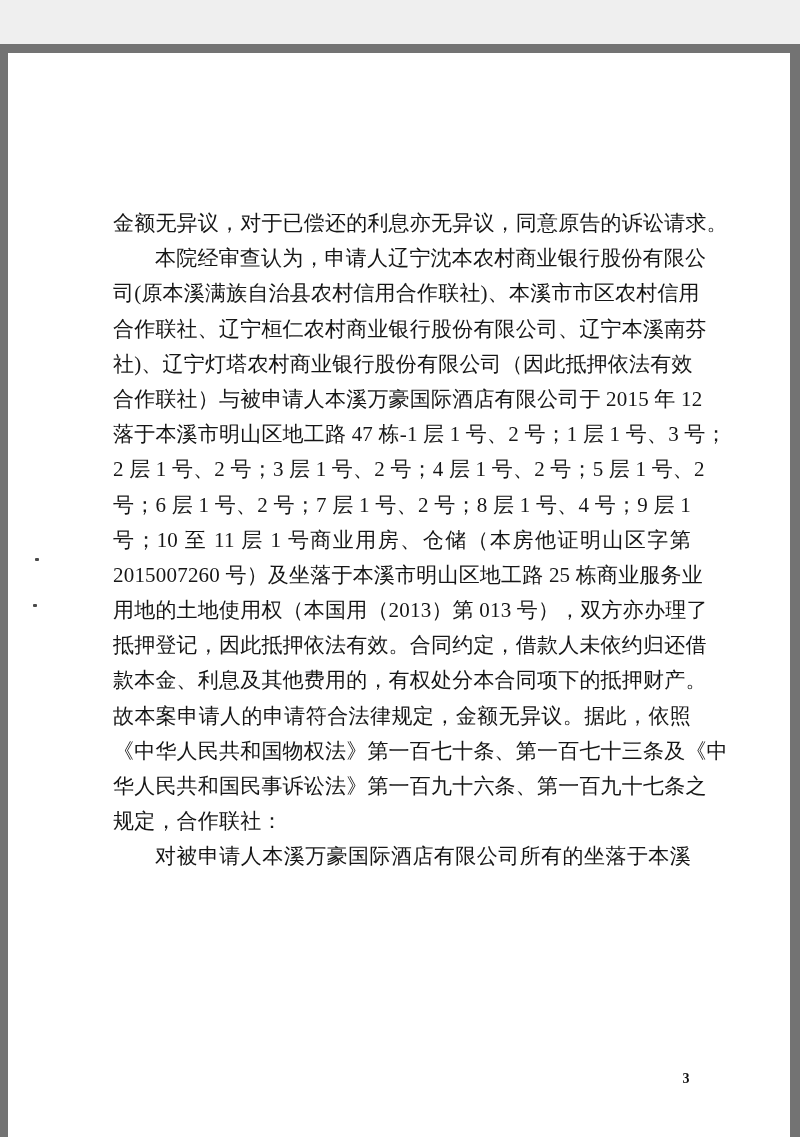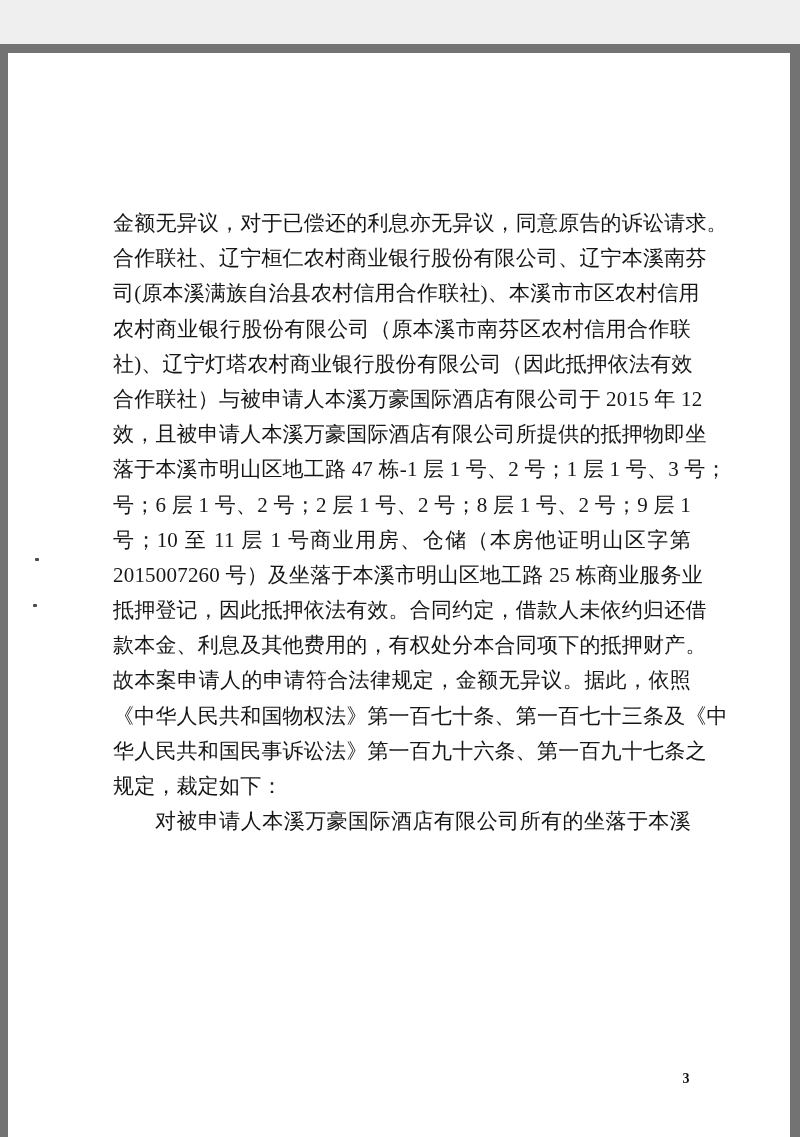--- a/index.html
+++ b/index.html
@@ -71,33 +71,34 @@
 </style>
 </head>
 <body>
 
 <div class="scan-canvas">
   <div class="page">
     <span class="speck speck-1"></span>
     <span class="speck speck-2"></span>
     <div class="text-block">
         <div class="line">金额无异议，对于已偿还的利息亦无异议，同意原告的诉讼请求。</div>
+        <div class="line indent">本院经审查认为，申请人辽宁沈本农村商业银行股份有限公</div>
+        <div class="line">司(原本溪满族自治县农村信用合作联社)、本溪市市区农村信用</div>
         <div class="line">合作联社、辽宁桓仁农村商业银行股份有限公司、辽宁本溪南芬</div>
-        <div class="line">司(原本溪满族自治县农村信用合作联社)、本溪市市区农村信用</div>
-        <div class="line">农村商业银行股份有限公司（原本溪市南芬区农村信用合作联</div>
         <div class="line">社)、辽宁灯塔农村商业银行股份有限公司（因此抵押依法有效</div>
         <div class="line">合作联社）与被申请人本溪万豪国际酒店有限公司于 2015 年 12</div>
-        <div class="line">效，且被申请人本溪万豪国际酒店有限公司所提供的抵押物即坐</div>
         <div class="line">落于本溪市明山区地工路 47 栋-1 层 1 号、2 号；1 层 1 号、3 号；</div>
-        <div class="line">号；6 层 1 号、2 号；2 层 1 号、2 号；8 层 1 号、2 号；9 层 1</div>
+        <div class="line">2 层 1 号、2 号；3 层 1 号、2 号；4 层 1 号、2 号；5 层 1 号、2</div>
+        <div class="line">号；6 层 1 号、2 号；7 层 1 号、2 号；8 层 1 号、4 号；9 层 1</div>
         <div class="line">号；10 至 11 层 1 号商业用房、仓储（本房他证明山区字第</div>
         <div class="line">2015007260 号）及坐落于本溪市明山区地工路 25 栋商业服务业</div>
+        <div class="line">用地的土地使用权（本国用（2013）第 013 号），双方亦办理了</div>
         <div class="line">抵押登记，因此抵押依法有效。合同约定，借款人未依约归还借</div>
         <div class="line">款本金、利息及其他费用的，有权处分本合同项下的抵押财产。</div>
         <div class="line">故本案申请人的申请符合法律规定，金额无异议。据此，依照</div>
         <div class="line">《中华人民共和国物权法》第一百七十条、第一百七十三条及《中</div>
         <div class="line">华人民共和国民事诉讼法》第一百九十六条、第一百九十七条之</div>
-        <div class="line no-justify">规定，裁定如下：</div>
+        <div class="line no-justify">规定，合作联社：</div>
         <div class="line indent">对被申请人本溪万豪国际酒店有限公司所有的坐落于本溪</div>
       </div>
     <div class="page-number">3</div>
   </div>
 </div>
 
 </body></html>

